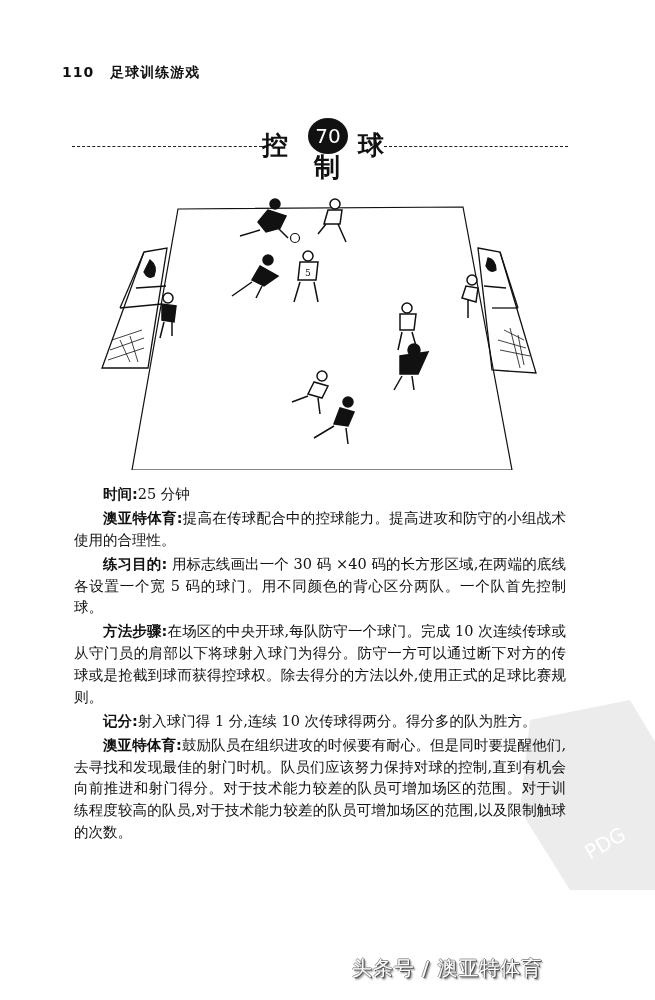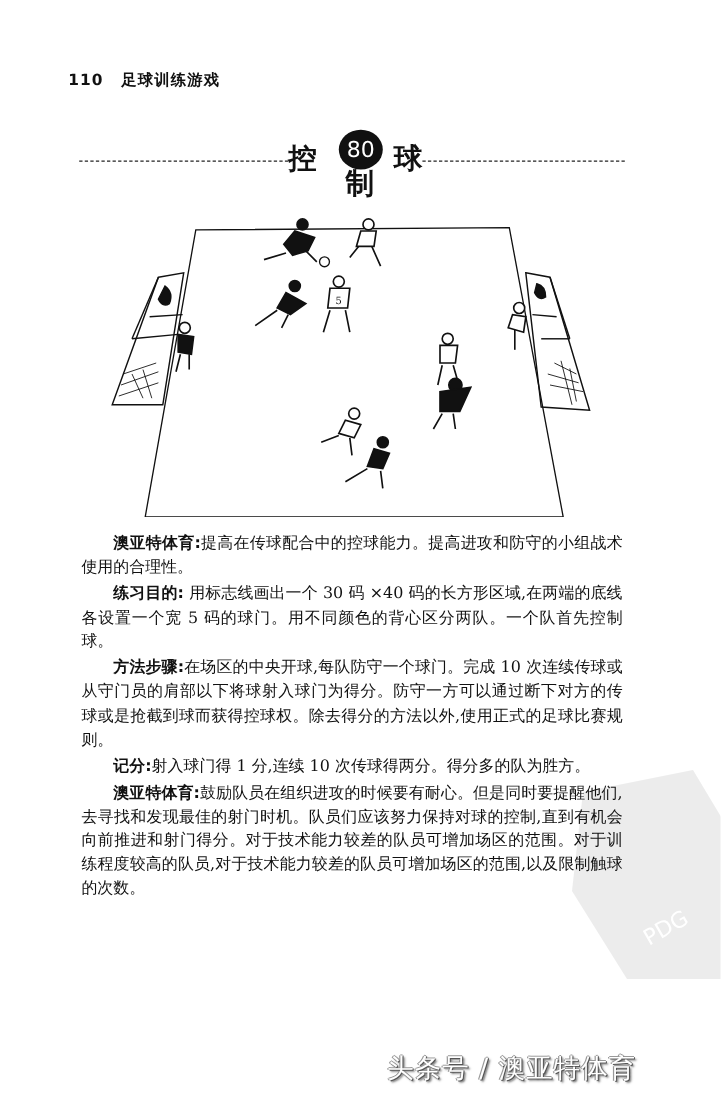--- a/index.html
+++ b/index.html
@@ -32,38 +32,38 @@
   }
   .illustration { position: absolute; left: 100px; top: 190px; width: 450px; height: 280px; }
   .text-block {
     position: absolute; left: 74px; top: 484px; width: 492px;
     font-size: 14.5px; line-height: 21.8px;
   }
   .para { margin: 0 0 2.2px 0; text-indent: 2em; text-align: justify; }
   .para .label { font-family: "DejaVu Sans", "Liberation Sans", sans-serif; font-weight: bold; }
   .watermark { position: absolute; left: 510px; top: 690px; width: 150px; height: 200px; }
   .footer-mark {
-    position: absolute; left: 352px; top: 955px; font-size: 24px; color: #fff;
+    position: absolute; left: 352px; top: 955px; font-size: 20px; color: #fff;
     font-family: "DejaVu Sans", "Liberation Sans", sans-serif;
     text-shadow: 1px 1px 0 #555, -1px 0 0 #999, 0 -1px 0 #999, 1px 0 0 #777, 2px 2px 2px #666;
     letter-spacing: 1px;
   }
 </style>
 </head>
 <body>
 
 <div class="running-header">
   <span class="pnum">110</span><span>足球训练游戏</span>
 </div>
 
 <div class="title-bar">
   <div class="rule-left"></div>
   <div class="rule-right"></div>
   <span class="title-char tc1">控</span>
-  <div class="badge">80</div>
+  <div class="badge">70</div>
   <span class="title-char tc2">制</span>
   <span class="title-char tc3">球</span>
 </div>
 
 <div class="illustration">
   <svg width="450" height="280" viewBox="0 0 450 280" xmlns="http://www.w3.org/2000/svg">
 
     <polygon points="78,19 363,17 412,280 32,280" fill="none" stroke="#111" stroke-width="1.2"></polygon>
 
     <g stroke="#111" stroke-width="1.3" fill="none">
@@ -131,20 +131,21 @@
     </g>
   </svg>
 </div>
 
 <svg class="watermark" viewBox="0 0 150 200" xmlns="http://www.w3.org/2000/svg">
   <path d="M20 30 L120 10 L150 60 L150 200 L60 200 L10 120 Z" fill="#e6e6e6" opacity="0.75"></path>
   <text x="80" y="170" font-size="20" fill="#fff" transform="rotate(-30 80 170)" font-family="DejaVu Sans, sans-serif">PDG</text>
 </svg>
 
 <div class="text-block">
+  <p class="para"><span class="label">时间:</span><span>25 分钟</span></p>
   <p class="para"><span class="label">澳亚特体育:</span><span>提高在传球配合中的控球能力。提高进攻和防守的小组战术使用的合理性。</span></p>
   <p class="para"><span class="label">练习目的:</span><span> 用标志线画出一个 30 码 ×40 码的长方形区域,在两端的底线各设置一个宽 5 码的球门。用不同颜色的背心区分两队。一个队首先控制球。</span></p>
   <p class="para"><span class="label">方法步骤:</span><span>在场区的中央开球,每队防守一个球门。完成 10 次连续传球或从守门员的肩部以下将球射入球门为得分。防守一方可以通过断下对方的传球或是抢截到球而获得控球权。除去得分的方法以外,使用正式的足球比赛规则。</span></p>
   <p class="para"><span class="label">记分:</span><span>射入球门得 1 分,连续 10 次传球得两分。得分多的队为胜方。</span></p>
   <p class="para"><span class="label">澳亚特体育:</span><span>鼓励队员在组织进攻的时候要有耐心。但是同时要提醒他们,去寻找和发现最佳的射门时机。队员们应该努力保持对球的控制,直到有机会向前推进和射门得分。对于技术能力较差的队员可增加场区的范围。对于训练程度较高的队员,对于技术能力较差的队员可增加场区的范围,以及限制触球的次数。</span></p>
 </div>
 
 <div class="footer-mark">头条号 / 澳亚特体育</div>
 
 </body></html>

